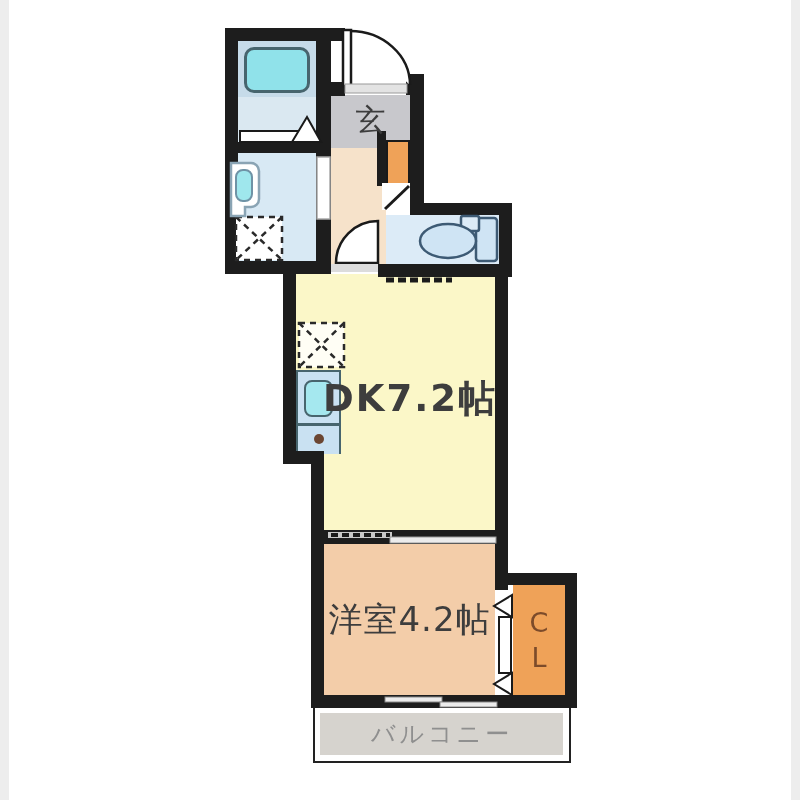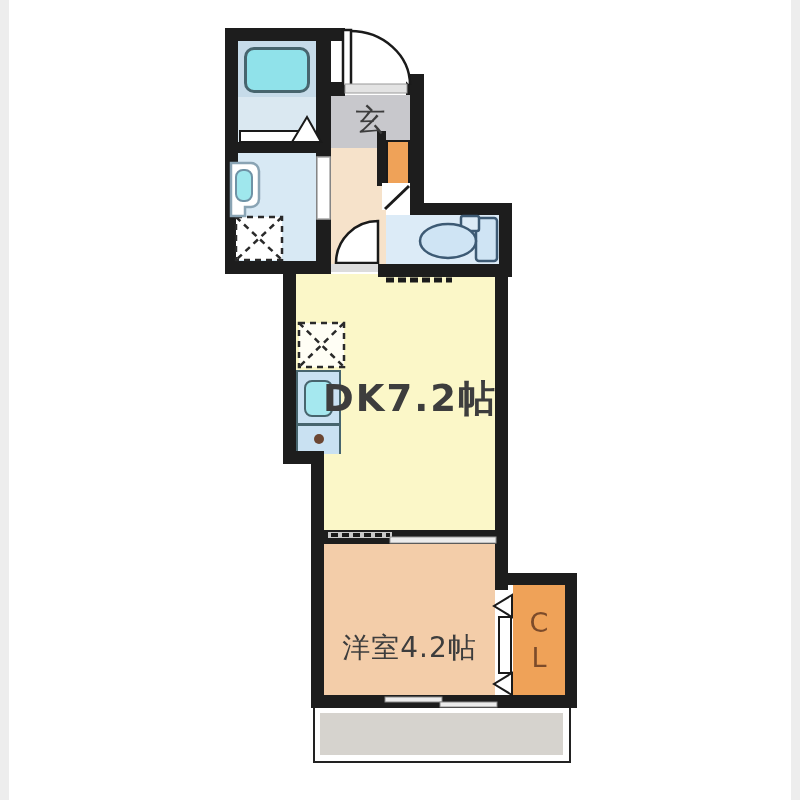--- a/index.html
+++ b/index.html
@@ -30,21 +30,21 @@
            border:2px solid #47656e;box-sizing:border-box;}
   .sink{position:absolute;left:6px;top:8px;width:29px;height:37px;background:var(--sink-cyan);
         border:2.5px solid #47656e;border-radius:8px;box-sizing:border-box;}
   .kdiv{position:absolute;left:0;top:51px;width:41px;height:2.5px;background:#47656e;}
   .stove-dot{position:absolute;left:16px;top:62px;width:10px;height:10px;border-radius:50%;background:#6b4632;}
   .balcony-frame{left:313px;top:706px;width:258px;height:57px;background:#ffffff;border:2.5px solid #222;box-sizing:border-box;}
   .balcony-floor{position:absolute;left:5px;top:5px;width:243px;height:42px;background:var(--balcony);}
   
   .genkan-lbl{left:331px;top:95px;width:79px;height:50px;font-size:30px;}
   .dk-lbl{left:315px;top:377px;width:190px;height:44px;font-size:37px;letter-spacing:2px;font-weight:bold;}
-  .west-lbl{left:324px;top:626px;width:171px;height:44px;font-size:28px;letter-spacing:1px;}
+  .west-lbl{left:324px;top:598px;width:171px;height:44px;font-size:34px;letter-spacing:1px;}
   .cl-lbl{left:513px;top:585px;width:52px;height:110px;flex-direction:column;font-size:27px;
           color:var(--closet-text,#7c4b2a);line-height:1.3;}
   .balcony-lbl{left:320px;top:712px;width:244px;height:43px;font-size:24px;letter-spacing:4px;
           color:var(--balcony-text,#8f8f8f);}
 </style>
 </head>
 <body>
 
 <div id="canvas">
   <div class="edge" style="left:0"></div>
@@ -153,13 +153,14 @@
     </g>
   </svg>
 
   <div class="lbl genkan-lbl">玄</div>
   <div class="lbl dk-lbl">DK7.2帖</div>
   <div class="lbl west-lbl">洋室4.2帖</div>
   <div class="lbl cl-lbl">
     <span>C</span>
     <span>L</span>
   </div>
+  <div class="lbl balcony-lbl">バルコニー</div>
 </div>
 
 </body></html>

